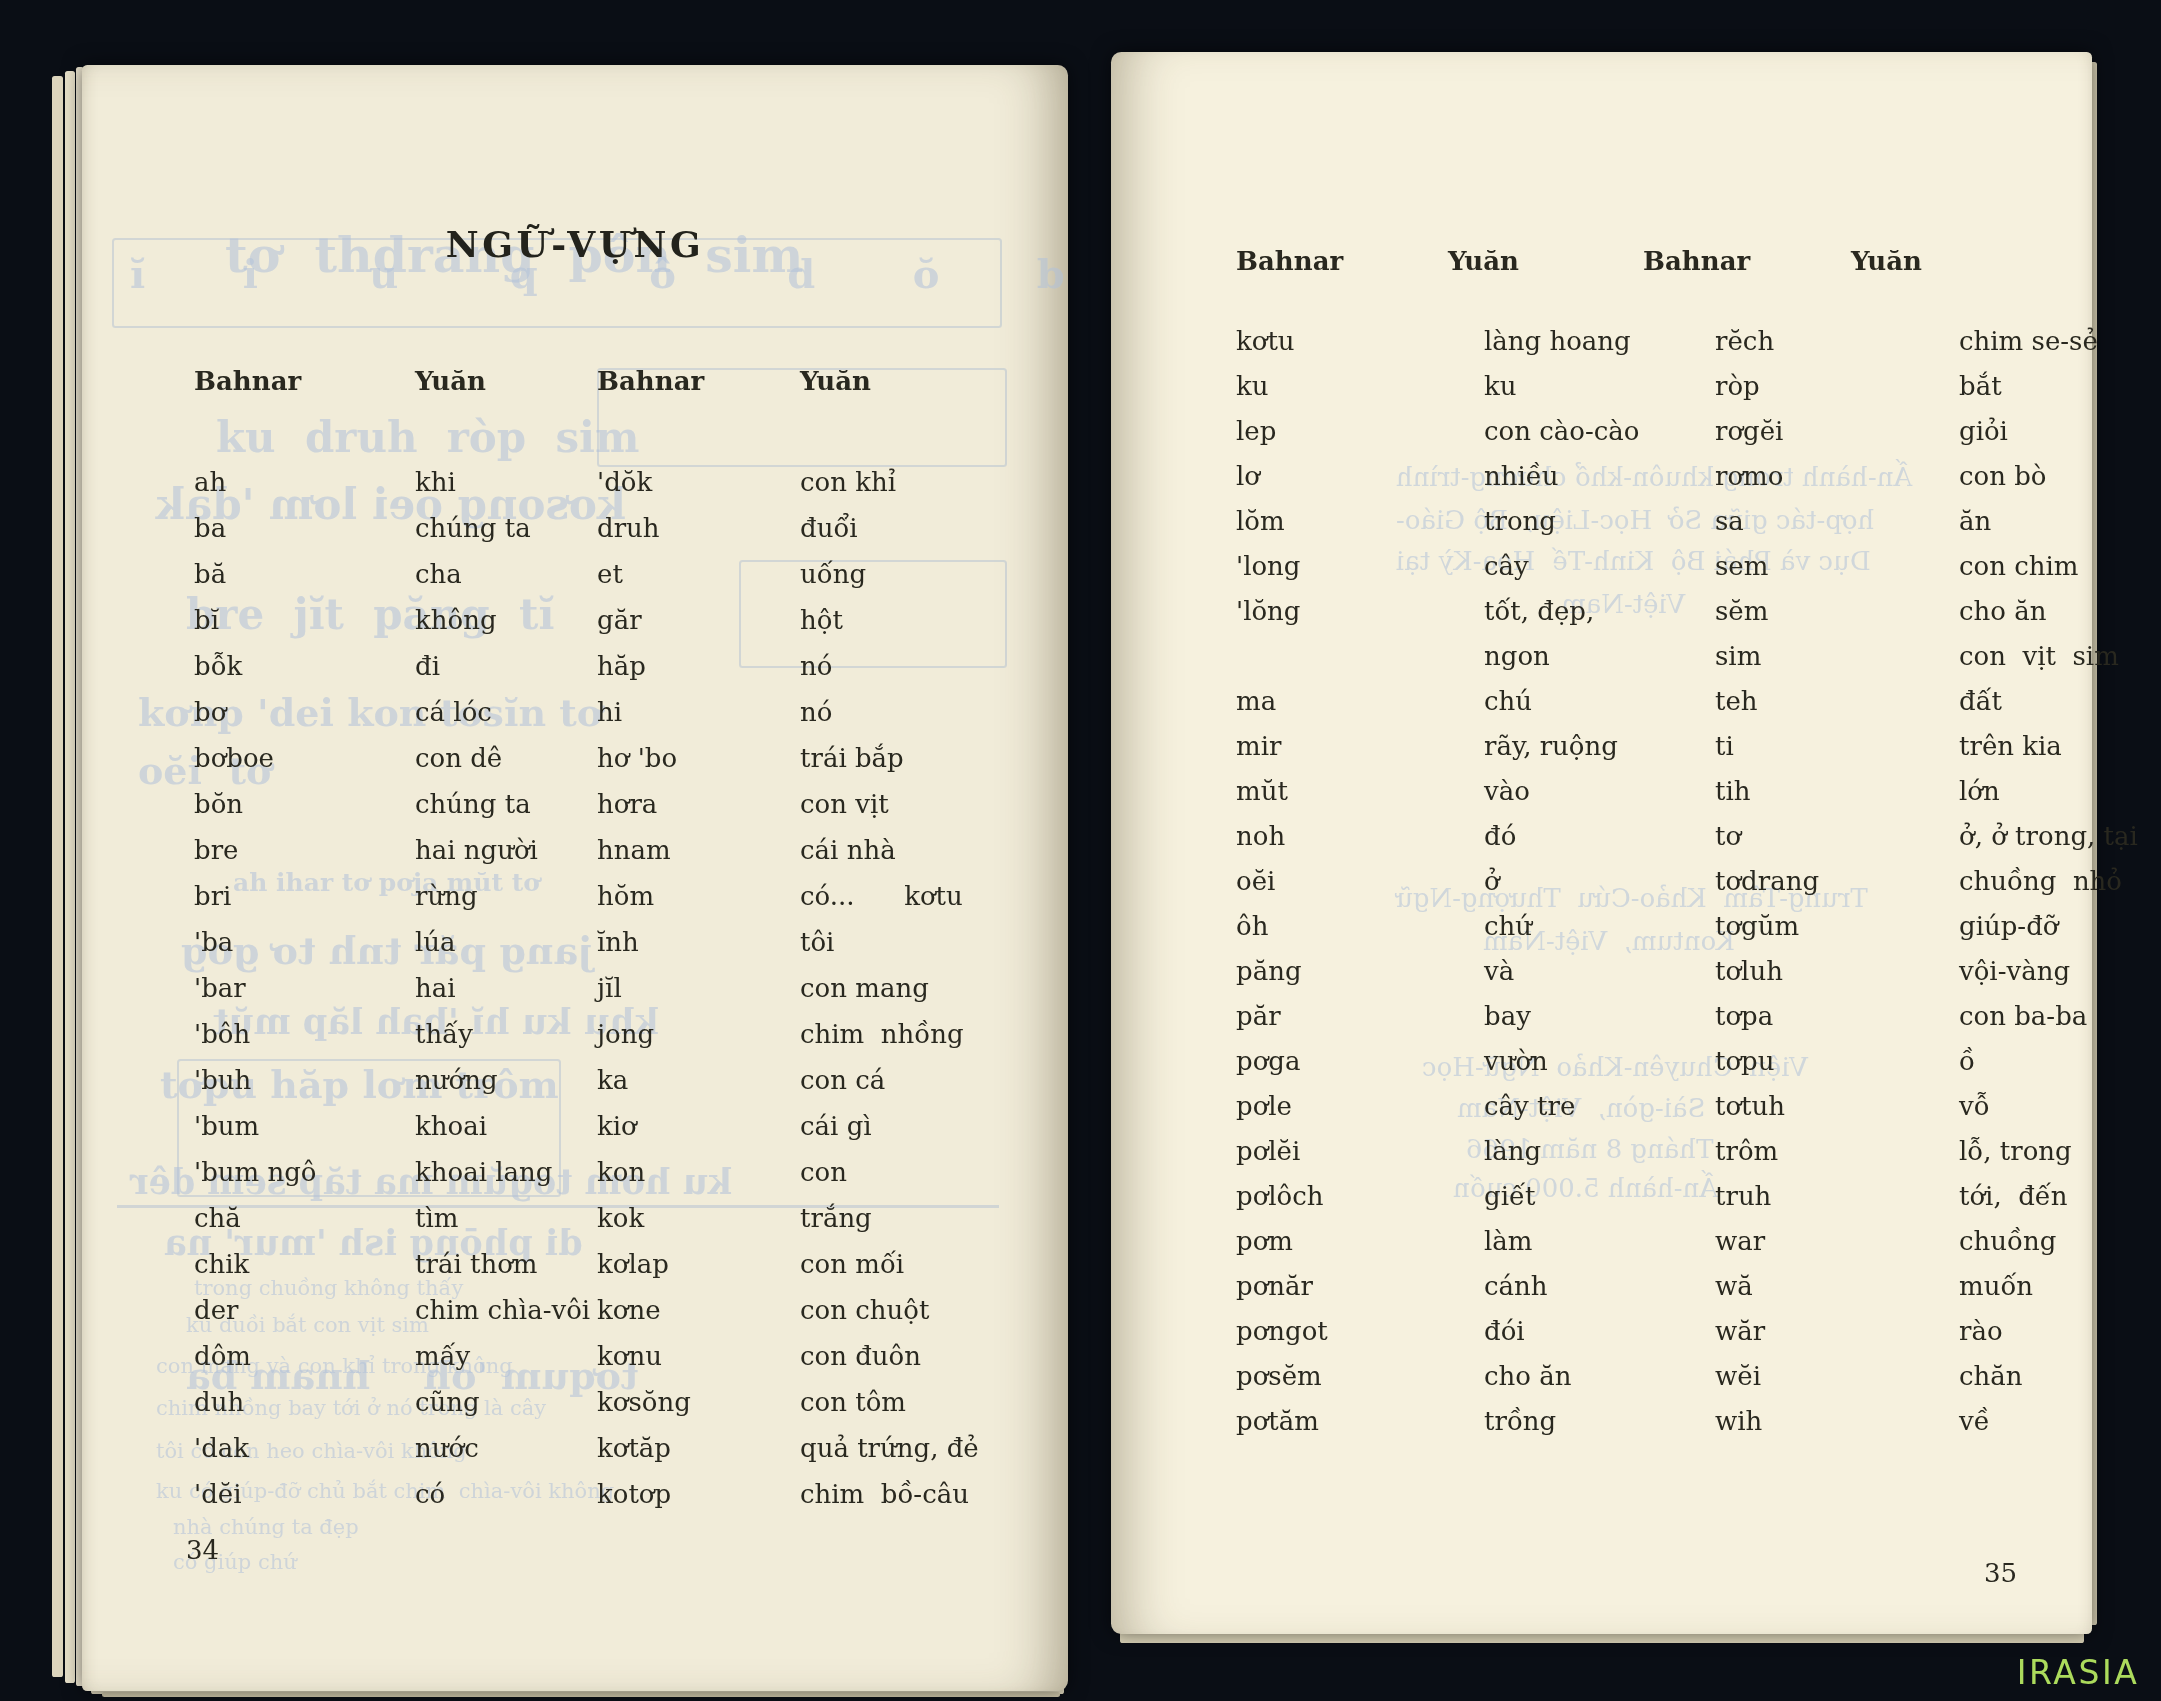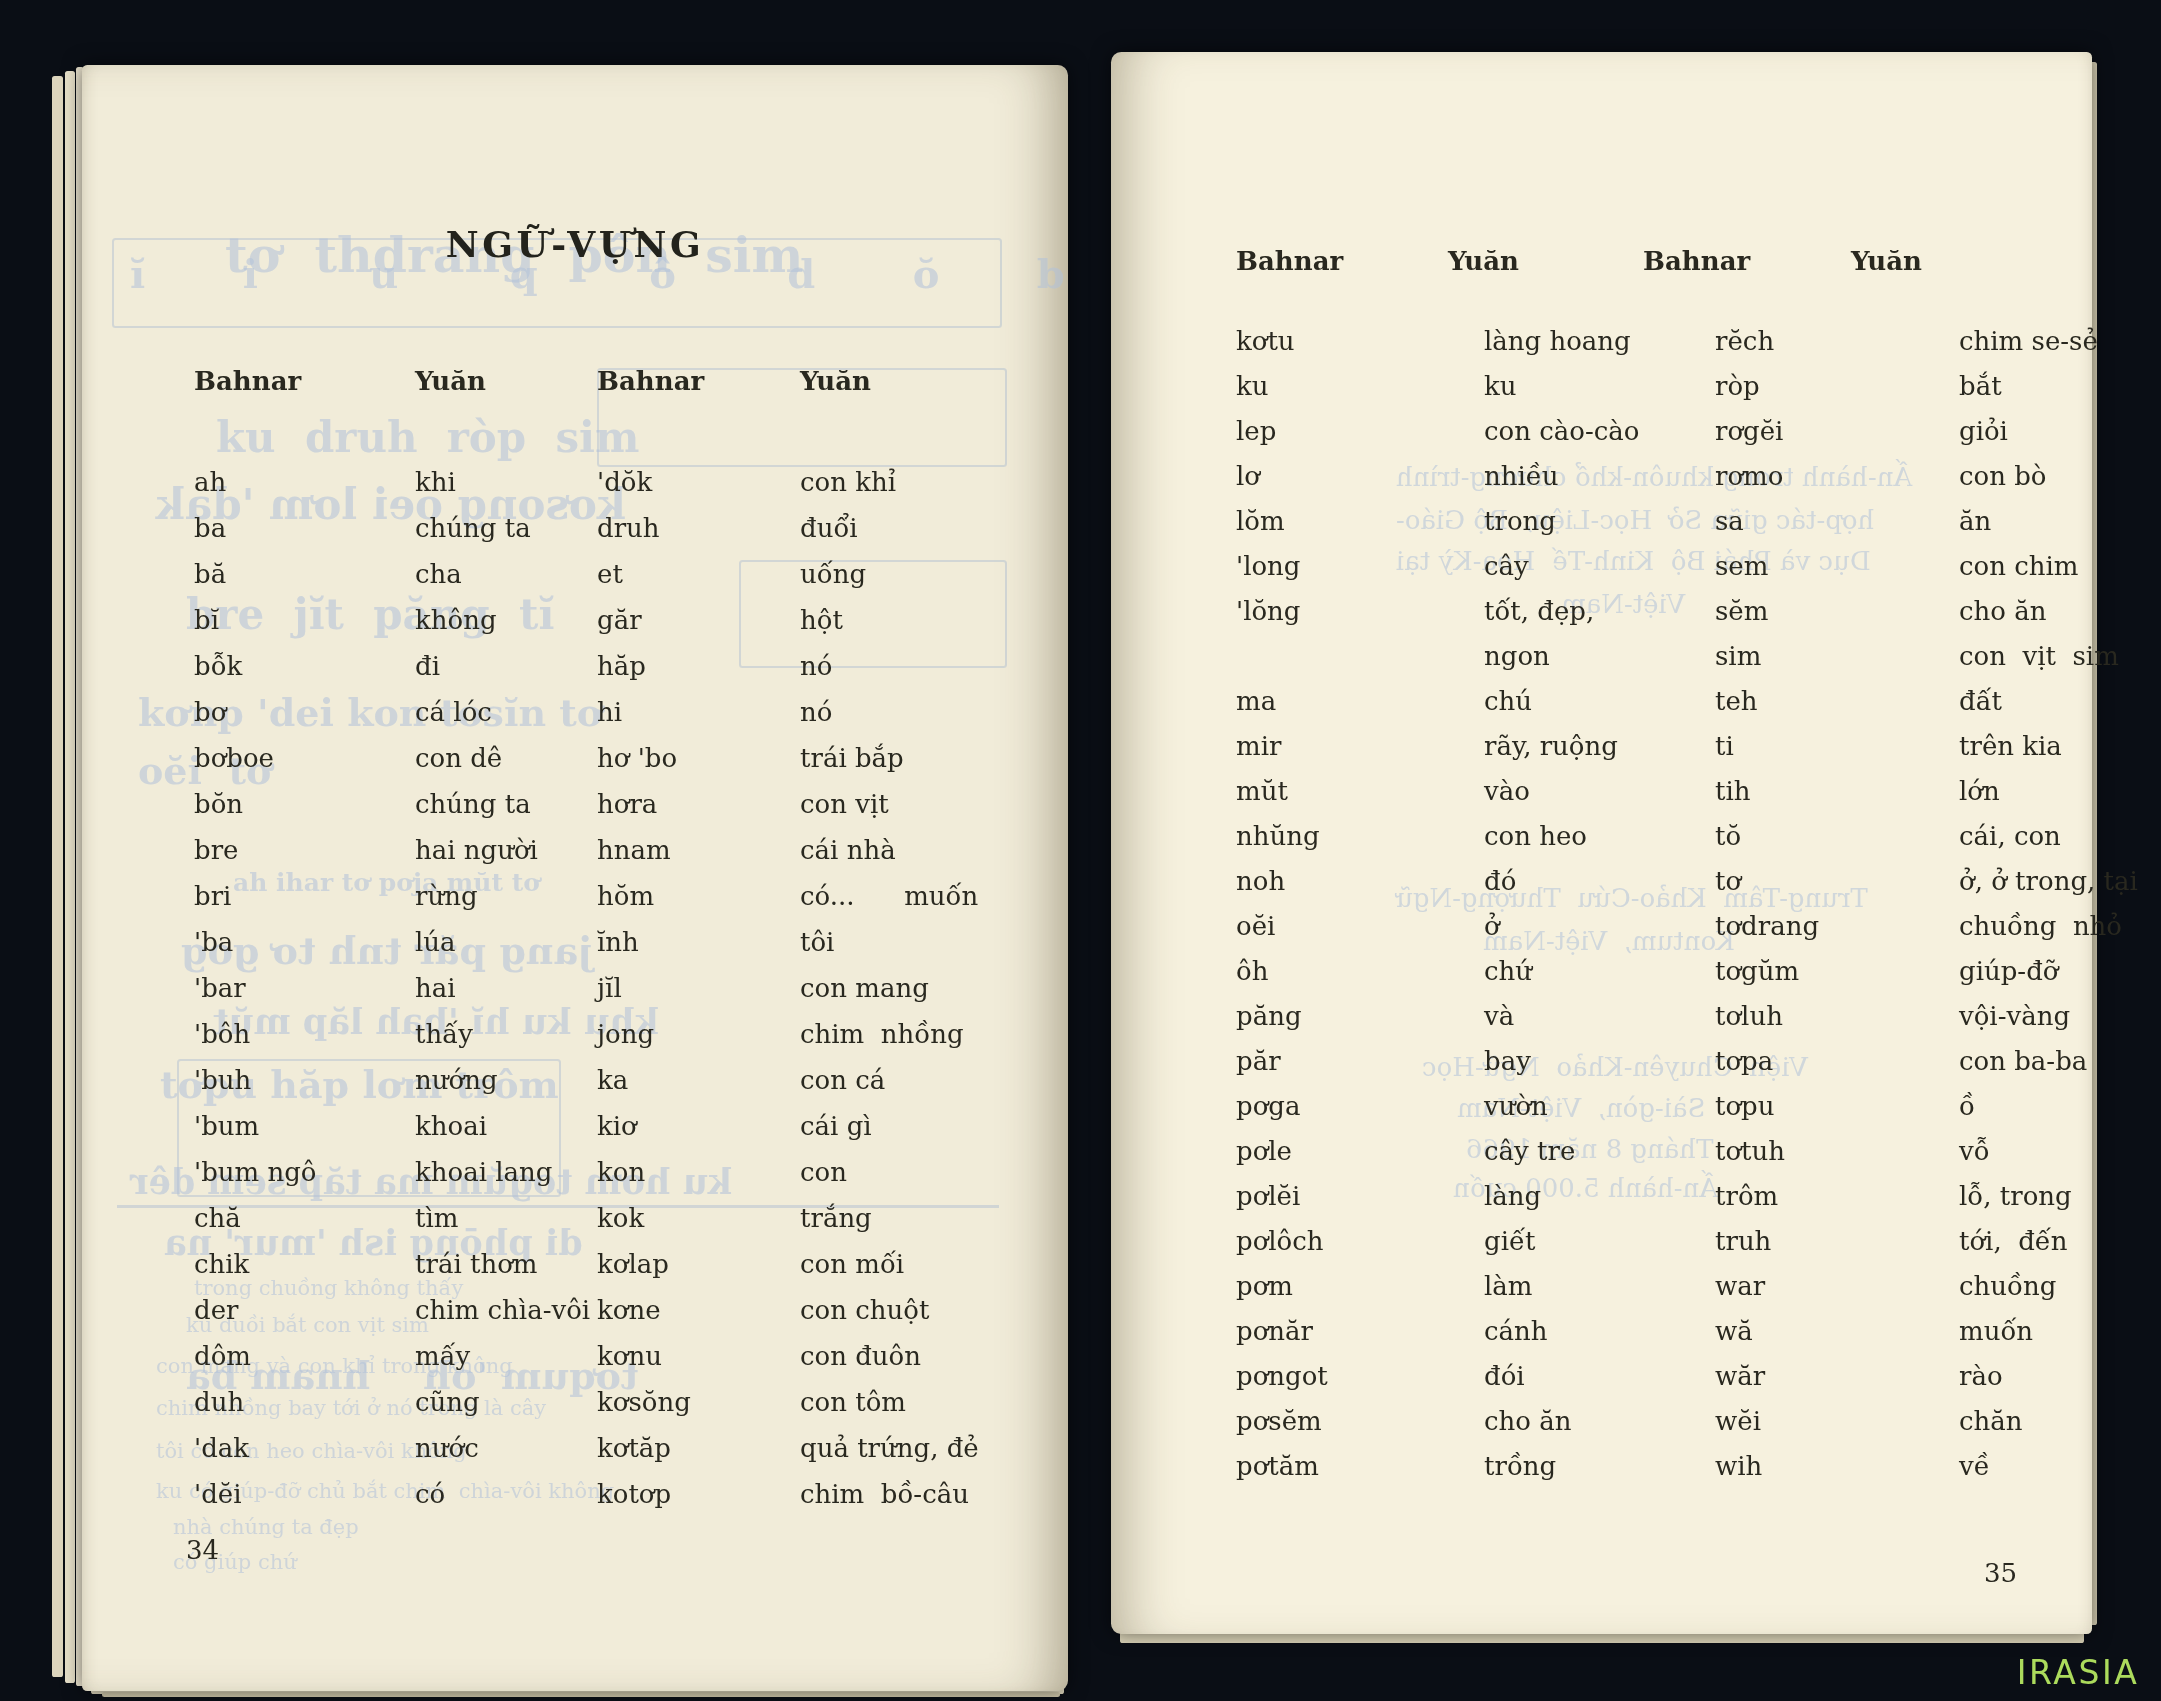--- a/index.html
+++ b/index.html
@@ -152,21 +152,21 @@
       <div class="vrow">
         <span class="cell">bre</span>
         <span class="cell">hai người</span>
         <span class="cell">hnam</span>
         <span class="cell">cái nhà</span>
       </div>
       <div class="vrow">
         <span class="cell">bri</span>
         <span class="cell">rừng</span>
         <span class="cell">hŏm</span>
-        <span class="cell">có...      muốn</span>
+        <span class="cell">có...      kơtu</span>
       </div>
       <div class="vrow">
         <span class="cell">'ba</span>
         <span class="cell">lúa</span>
         <span class="cell">ĭnh</span>
         <span class="cell">tôi</span>
       </div>
       <div class="vrow">
         <span class="cell">'bar</span>
         <span class="cell">hai</span>
@@ -323,26 +323,20 @@
         <span class="cell">ti</span>
         <span class="cell">trên kia</span>
       </div>
       <div class="vrow">
         <span class="cell">mŭt</span>
         <span class="cell">vào</span>
         <span class="cell">tih</span>
         <span class="cell">lớn</span>
       </div>
       <div class="vrow">
-        <span class="cell">nhŭng</span>
-        <span class="cell">con heo</span>
-        <span class="cell">tŏ</span>
-        <span class="cell">cái, con</span>
-      </div>
-      <div class="vrow">
         <span class="cell">noh</span>
         <span class="cell">đó</span>
         <span class="cell">tơ</span>
         <span class="cell">ở, ở trong, tại</span>
       </div>
       <div class="vrow">
         <span class="cell">oĕi</span>
         <span class="cell">ở</span>
         <span class="cell">tơdrang</span>
         <span class="cell">chuồng  nhỏ</span>

